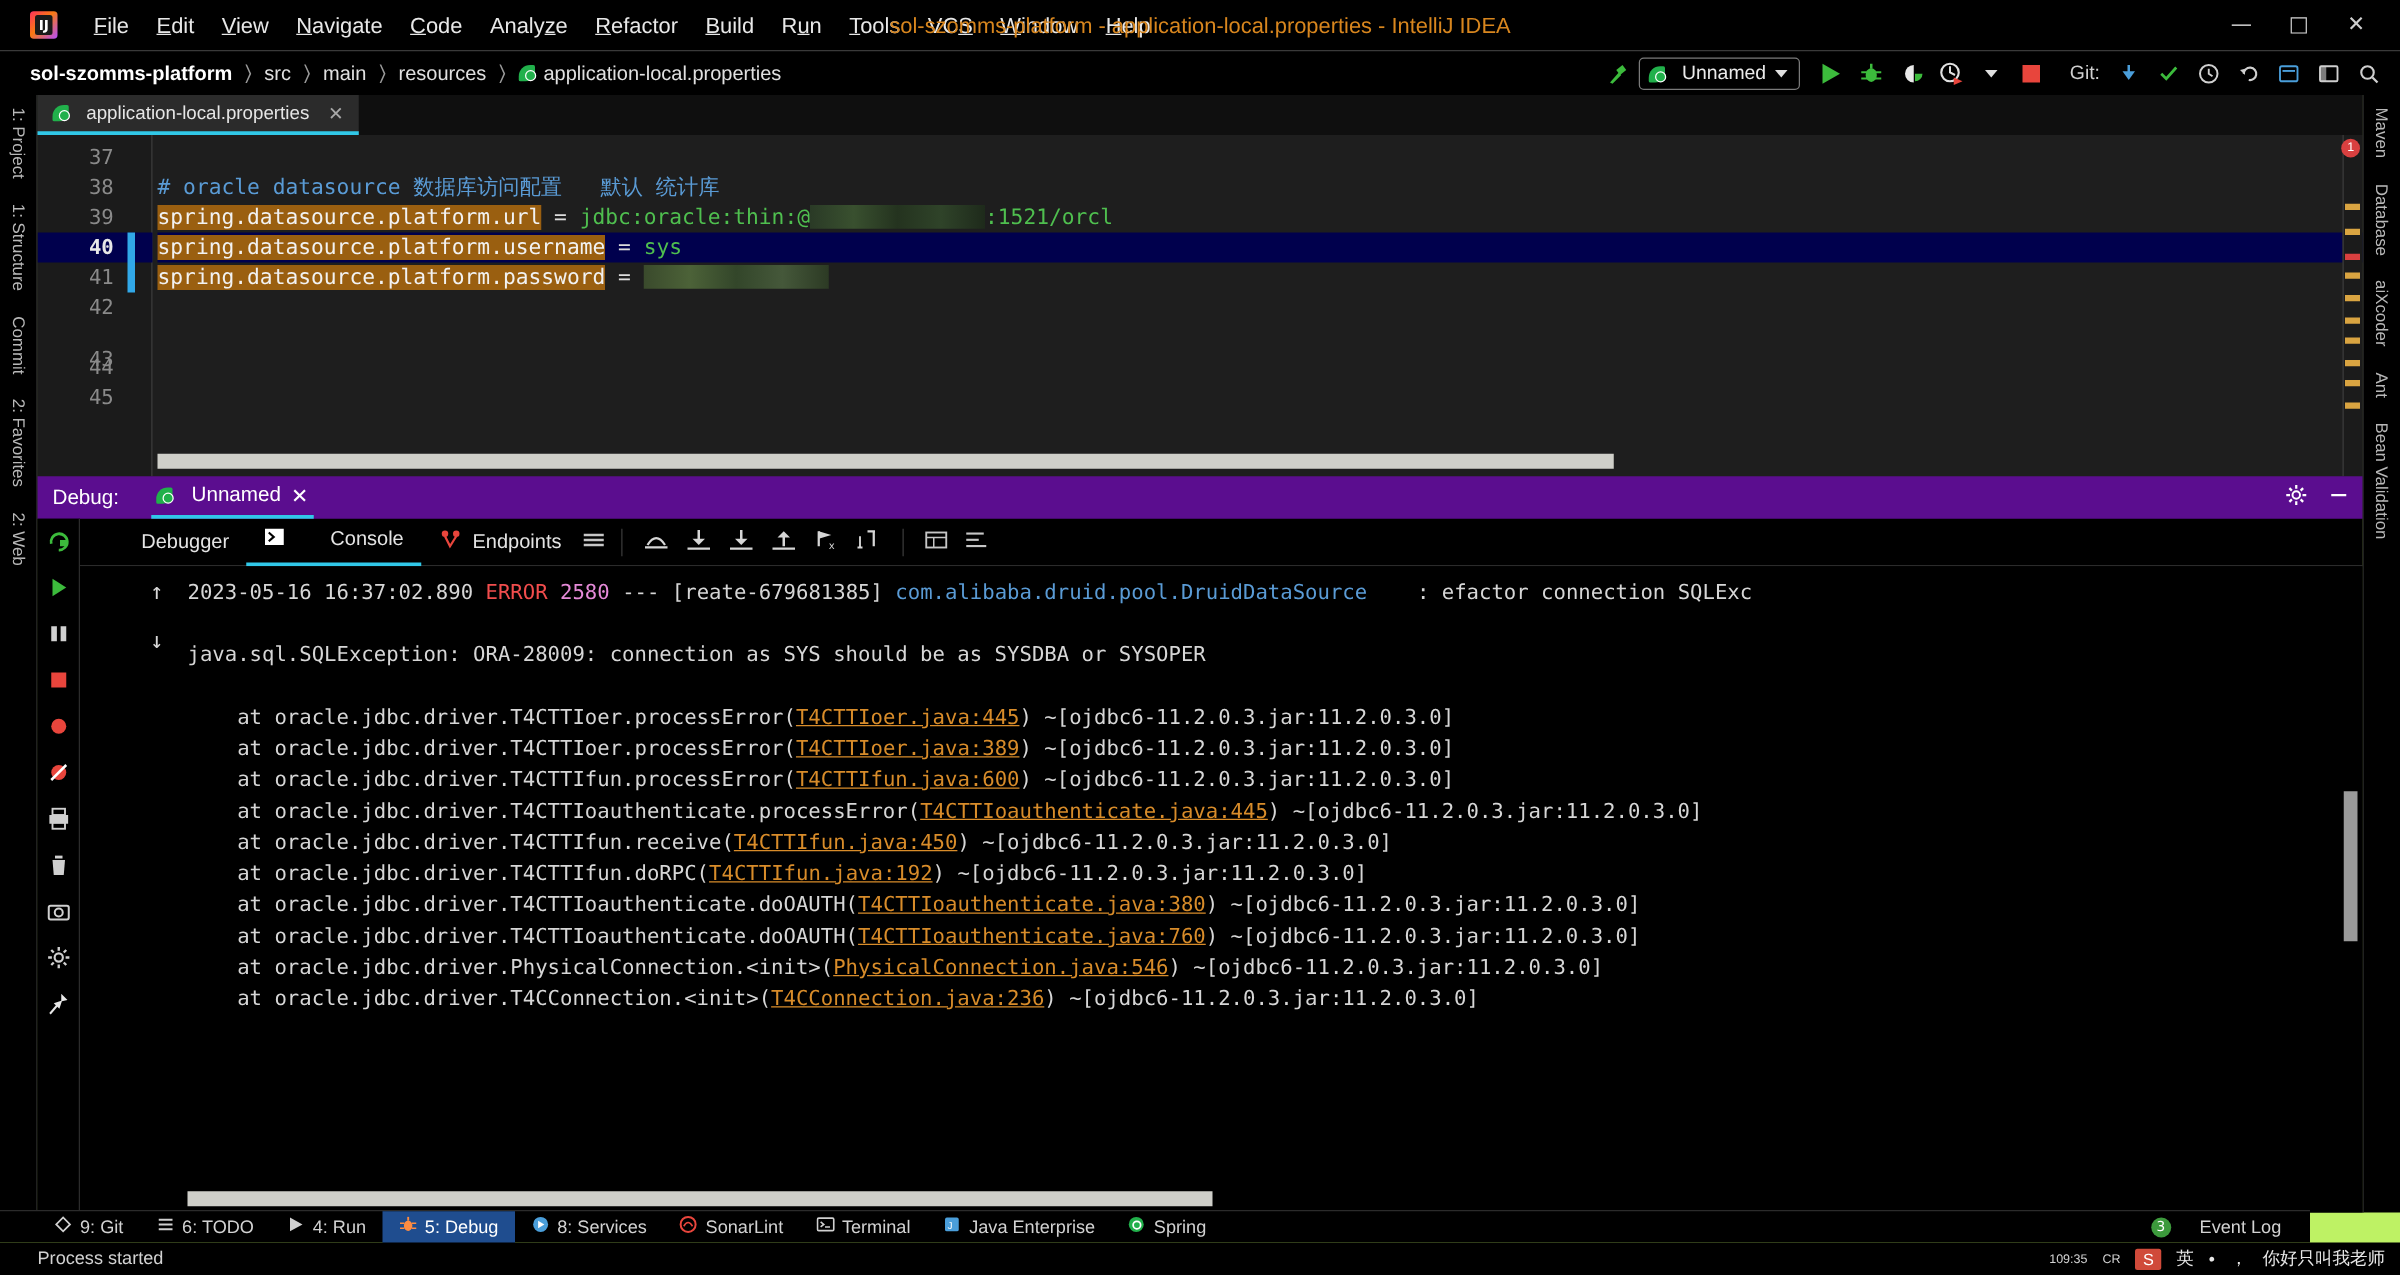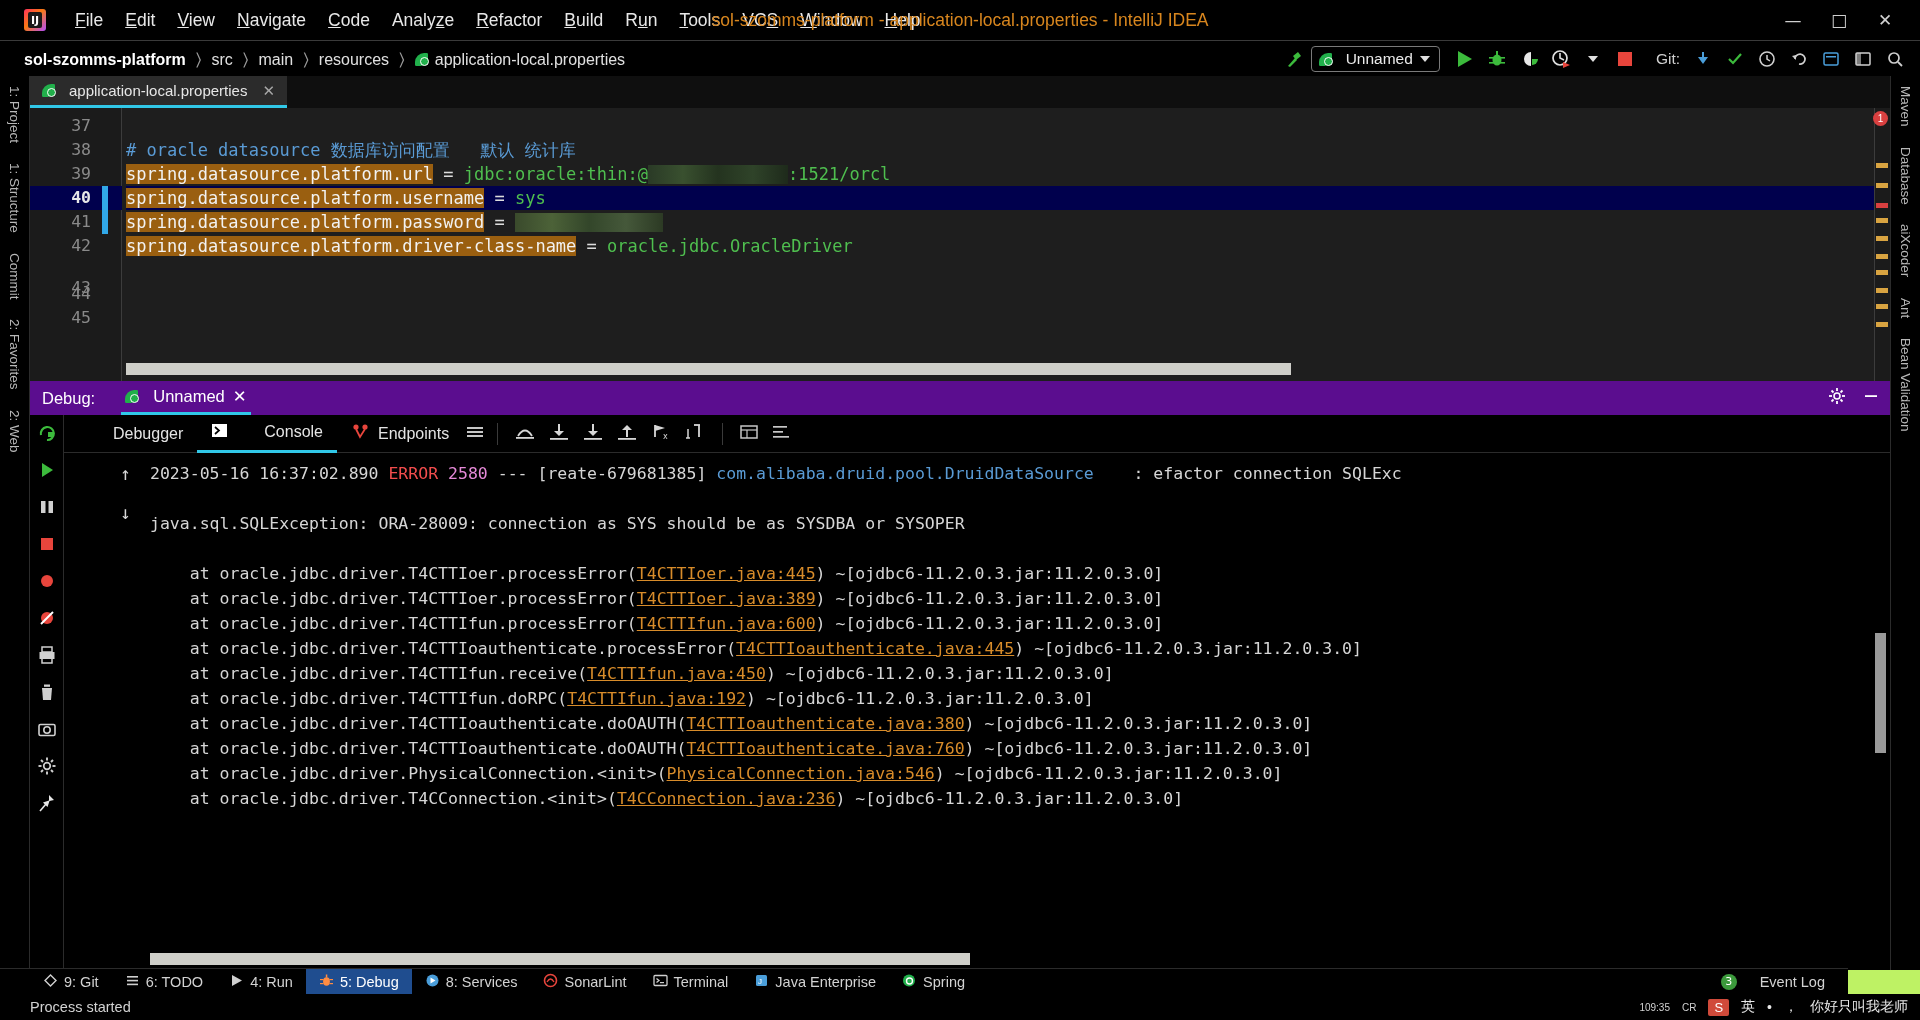--- a/index.html
+++ b/index.html
@@ -439,21 +439,20 @@
             <div class="lineno" style="top: 198px; line-height: 24px;">45</div>
           </div>
       </div>
       <div class="code-lines" id="code-lines">
           <div class="cline" style="top: 6px;"></div>
           <div class="cline" style="top: 30px;"><span class="k-cmt"># oracle datasource 数据库访问配置   默认 统计库</span></div>
           <div class="cline" style="top: 54px;"><span class="k-key">spring.datasource.platform.url</span><span class="k-eq"> = </span><span class="k-val">jdbc:oracle:thin:@</span><span class="blur-blk" style="width: 140px;"></span><span class="k-val">:1521/orcl</span></div>
           <div class="sel-band" style="top: 78px;"></div>
           <div class="cline" style="top: 78px;"><span class="k-key">spring.datasource.platform.username</span><span class="k-eq"> = </span><span class="k-val">sys</span></div>
           <div class="cline" style="top: 102px;"><span class="k-key">spring.datasource.platform.password</span><span class="k-eq"> = </span><span class="blur-blk pw" style="width: 148px;"></span></div>
-          <div class="cline" style="top: 126px;"><span class="k-key">spring.datasource.platform.driver-class-name</span><span class="k-eq"> = </span><span class="k-val">oracle.jdbc.OracleDriver</span></div>
           <div class="cline" style="top: 150px;"></div>
           <div class="cline" style="top: 174px;"></div>
           <div class="cline" style="top: 198px;"></div>
         </div>
       <div class="ed-hscroll"></div>
       <div class="marker-gut">
         <div class="err-badge">1</div>
         <div class="mk" style="top:55px;background:#d9a441;"></div>
         <div class="mk" style="top:75px;background:#d9a441;"></div>
         <div class="mk" style="top:95px;background:#d94040;"></div>

